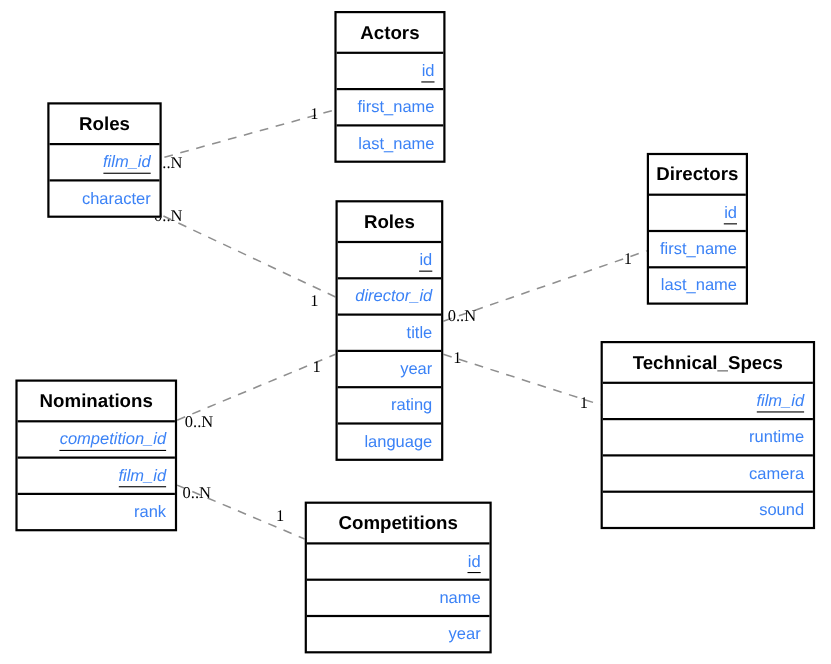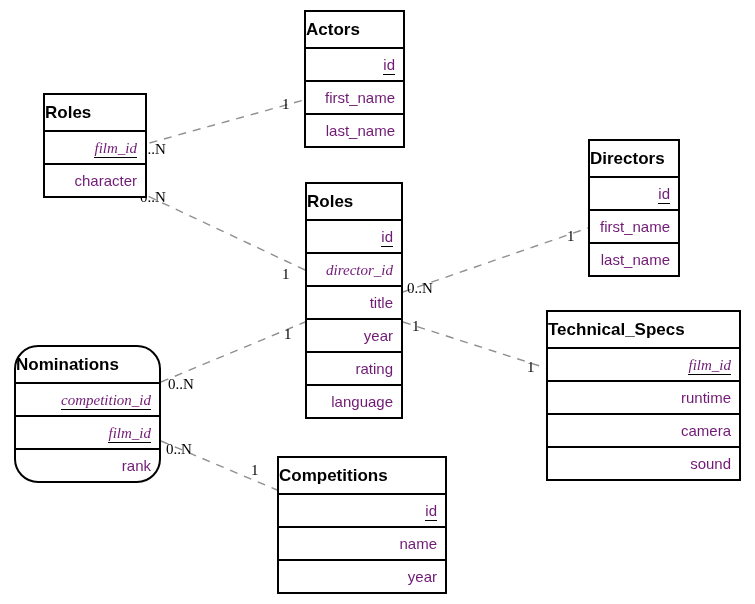--- a/index.html
+++ b/index.html
@@ -15,36 +15,36 @@
     pointer-events:none;
   }
   .etable {
     position:absolute;
     background:#ffffff;
     border:2px solid #000000;
     box-sizing:border-box;
   }
   .eheader {
     height:35px; line-height:35px;
-    text-align:left;
+    text-align:center;
     font-weight:bold;
     font-size:17px;
     color:#000000;
     white-space:nowrap;
   }
   .erow {
     height:31px; line-height:31px;
     border-top:2px solid #000000;
     text-align:right;
     padding-right:8px;
     font-size:15px;
-    color:#701a75;
+    color:#3b82f6;
     white-space:nowrap;
   }
-  .erow .i { font-style:italic;font-family:Liberation Serif, serif; }
+  .erow .i { font-style:italic; }
   .erow .u { border-bottom:1.5px solid #000000; padding-bottom:1px; }
   .card {
     position:absolute;
     font-family:"Liberation Serif", serif;
     font-size:15px;
     line-height:17px;
     color:#000000;
     white-space:nowrap;
   }
 </style>
@@ -98,21 +98,21 @@
       <div class="erow"><span class="">first_name</span></div>
       <div class="erow"><span class="">last_name</span></div>
     </div>
     <div class="etable" style="left: 546px; top: 310px; width: 195px;">
       <div class="eheader">Technical_Specs</div>
       <div class="erow"><span class="i u">film_id</span></div>
       <div class="erow"><span class="">runtime</span></div>
       <div class="erow"><span class="">camera</span></div>
       <div class="erow"><span class="">sound</span></div>
     </div>
-    <div class="etable" style="left: 14px; top: 345px; width: 147px; border-radius: 24px;">
+    <div class="etable" style="left: 14px; top: 345px; width: 147px;">
       <div class="eheader">Nominations</div>
       <div class="erow"><span class="i u">competition_id</span></div>
       <div class="erow"><span class="i u">film_id</span></div>
       <div class="erow"><span class="">rank</span></div>
     </div>
     <div class="etable" style="left: 277px; top: 456px; width: 170px;">
       <div class="eheader">Competitions</div>
       <div class="erow"><span class="u">id</span></div>
       <div class="erow"><span class="">name</span></div>
       <div class="erow"><span class="">year</span></div>

